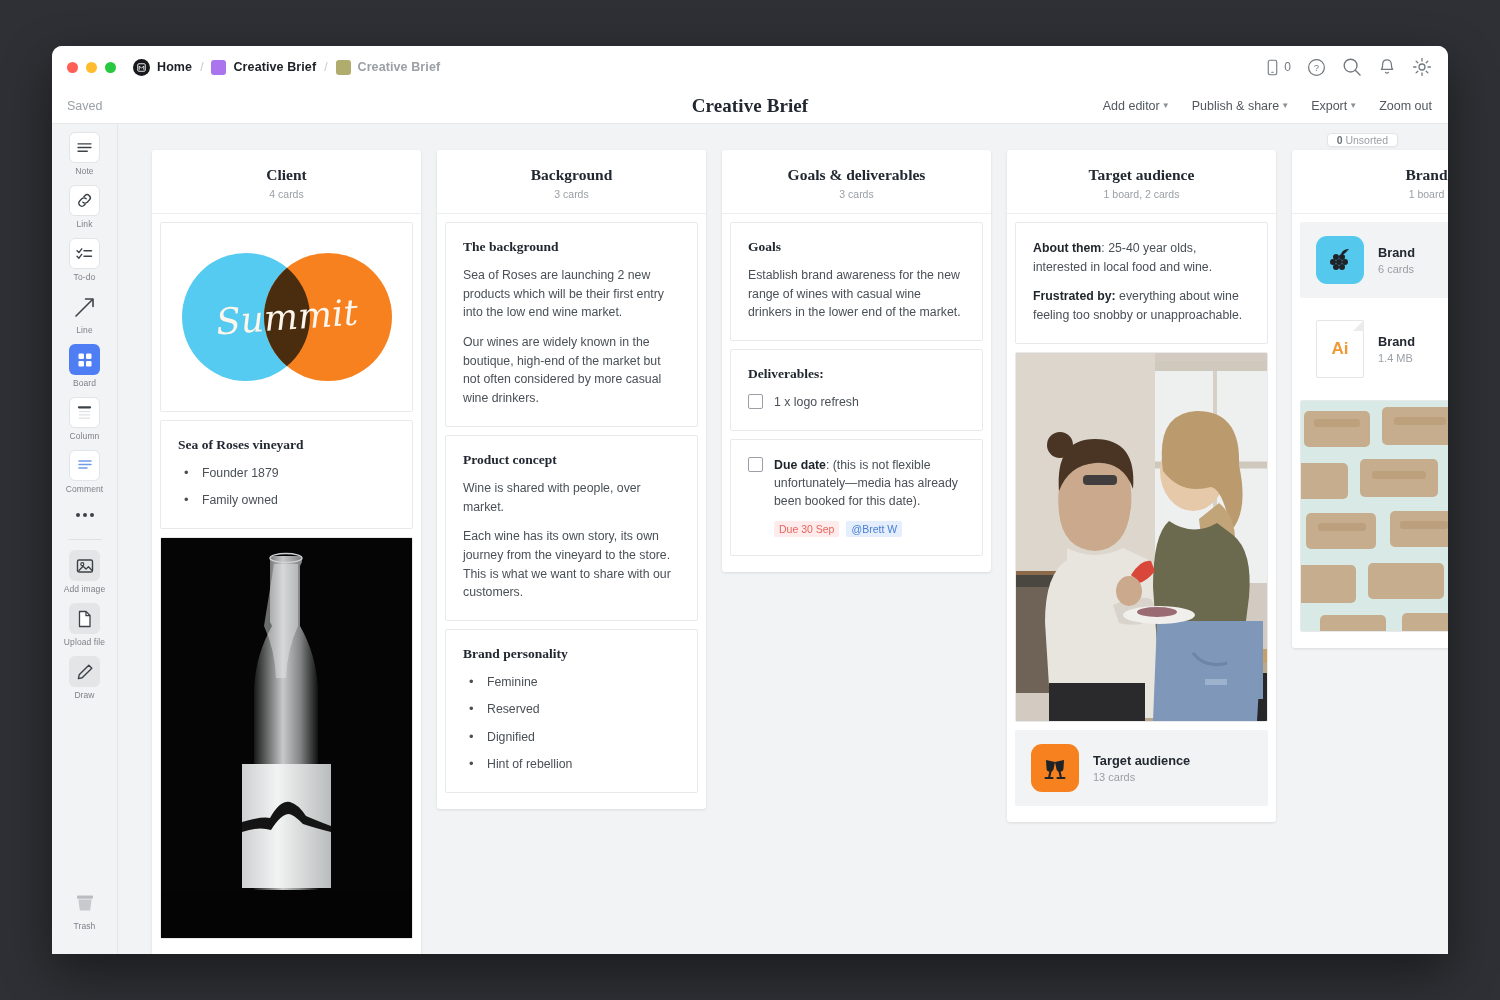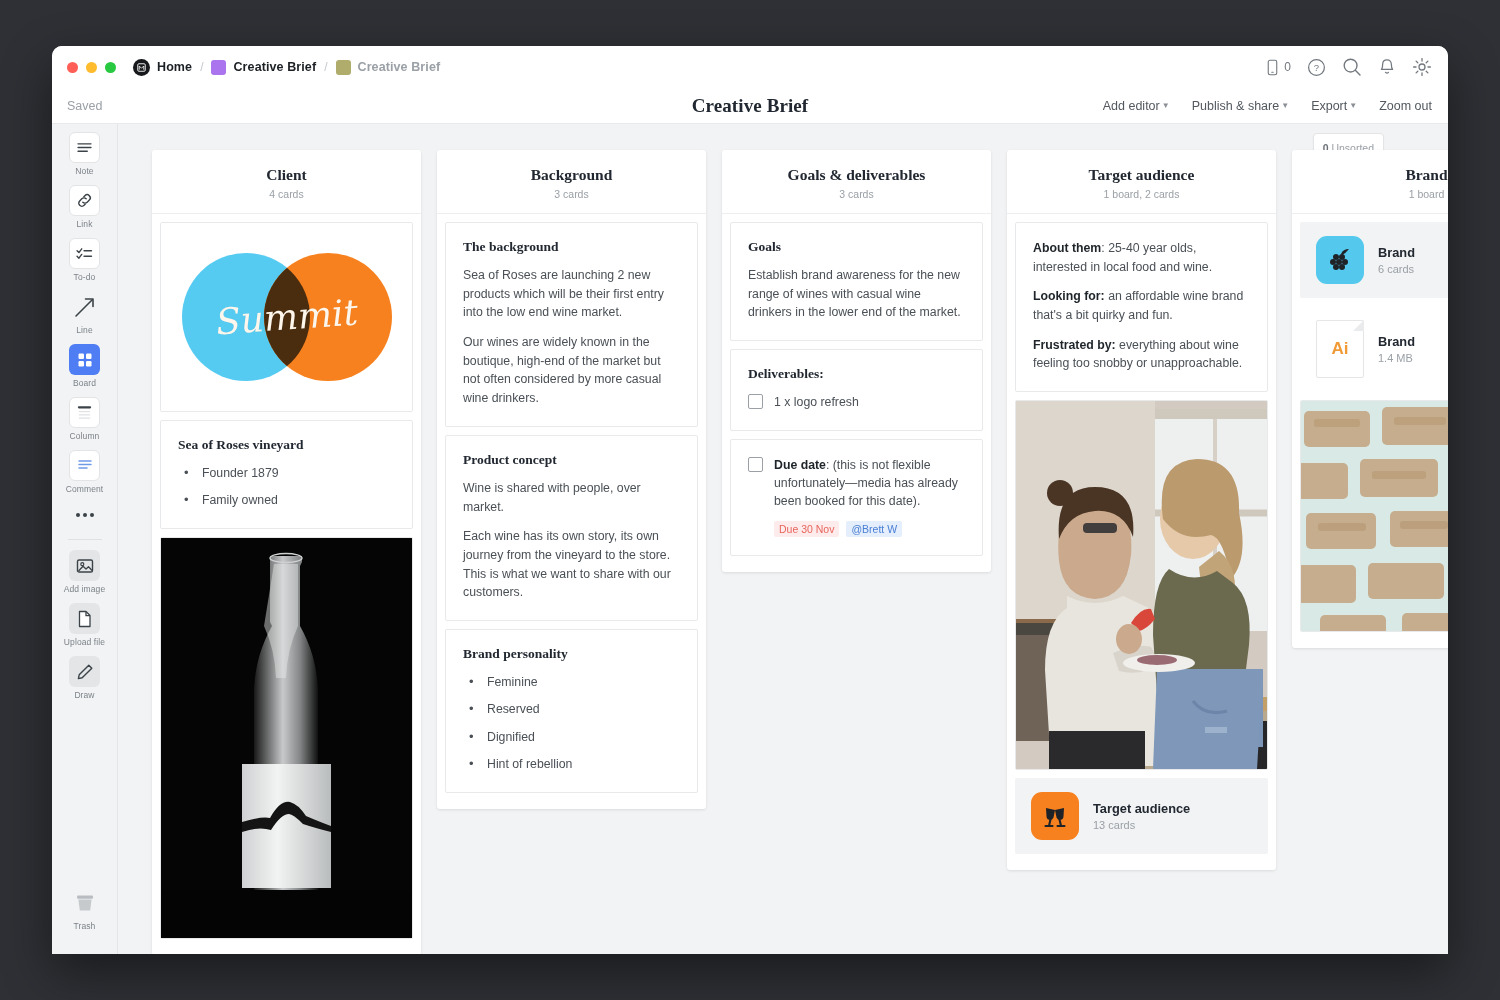--- a/index.html
+++ b/index.html
@@ -98,23 +98,23 @@
   .tool.dots { margin-top: 1px; }
   .dots-box { width: 31px; height: 22px; display:flex; align-items:center; justify-content:center; gap:3px; }
   .dots-box i { width: 4px; height: 4px; border-radius: 50%; background: #3c4348; display:block; }
   .rail-sep { width: 34px; height: 1px; background: #dfe1e3; margin: 4px 0 10px; }
   .trash-tool { position: absolute; bottom: 14px; }
 
   
   .canvas { flex: 1; background: #f2f3f4; position: relative; overflow: hidden; }
 
   .unsorted-badge {
-    position: absolute; top: 9px; right: 64px;
+    position: absolute; top: 9px; right: 50px;
     background: #ffffff; border: 1px solid #e2e4e6; border-radius: 4px;
-    font-size: 10.5px; color: #9aa0a6; padding: 8px 9px;
+    font-size: 10.5px; color: #9aa0a6; padding: 0 9px;
     box-shadow: 0 1px 2px rgba(0,0,0,.04);
   }
   .unsorted-badge b { color: #6b7177; }
 
   .columns { position: absolute; top: 26px; left: 34px; display: flex; gap: 16px; }
 
   .column {
     width: 269px;
     background: #ffffff;
     border-radius: 3px;
@@ -581,38 +581,37 @@
                   <span class="todo-text">1 x logo refresh</span>
                 </div>
               </div>
 
               <div class="card">
                 <div class="todo-row">
                   <span class="checkbox"></span>
                   <span class="todo-text"><b>Due date</b><span>: (this is not flexible unfortunately—media has already been booked for this date).</span></span>
                 </div>
                 <div class="tags">
-                  <span class="tag due">Due 30 Nov</span>
+                  <span class="tag due">Due 30 Sep</span>
                   <span class="tag mention">@Brett W</span>
                 </div>
               </div>
 
             </div>
           </div>
 
           <div class="column">
             <div class="col-head">
               <div class="col-title">Target audience</div>
               <div class="col-count">1 board, 2 cards</div>
             </div>
             <div class="cards">
 
               <div class="card">
                 <p><b>About them</b><span>: 25-40 year olds, interested in local food and wine.</span></p>
-                <p><b>Looking for:</b><span> an affordable wine brand that's a bit quirky and fun.</span></p>
                 <p><b>Frustrated by:</b><span> everything about wine feeling too snobby or unapproachable.</span></p>
               </div>
 
               <div class="card flush">
                 <div class="photo">
                   <svg width="100%" height="100%" viewBox="0 0 269 368" preserveAspectRatio="xMidYMid slice">
                     <rect width="269" height="368" fill="#d3cbc1"></rect>
                     <rect x="0" y="0" width="148" height="245" fill="#ddd6cc"></rect>
                     <rect x="148" y="8" width="121" height="222" fill="#eef0f0"></rect>
                     <rect x="148" y="8" width="121" height="10" fill="#cfc8bd"></rect>

